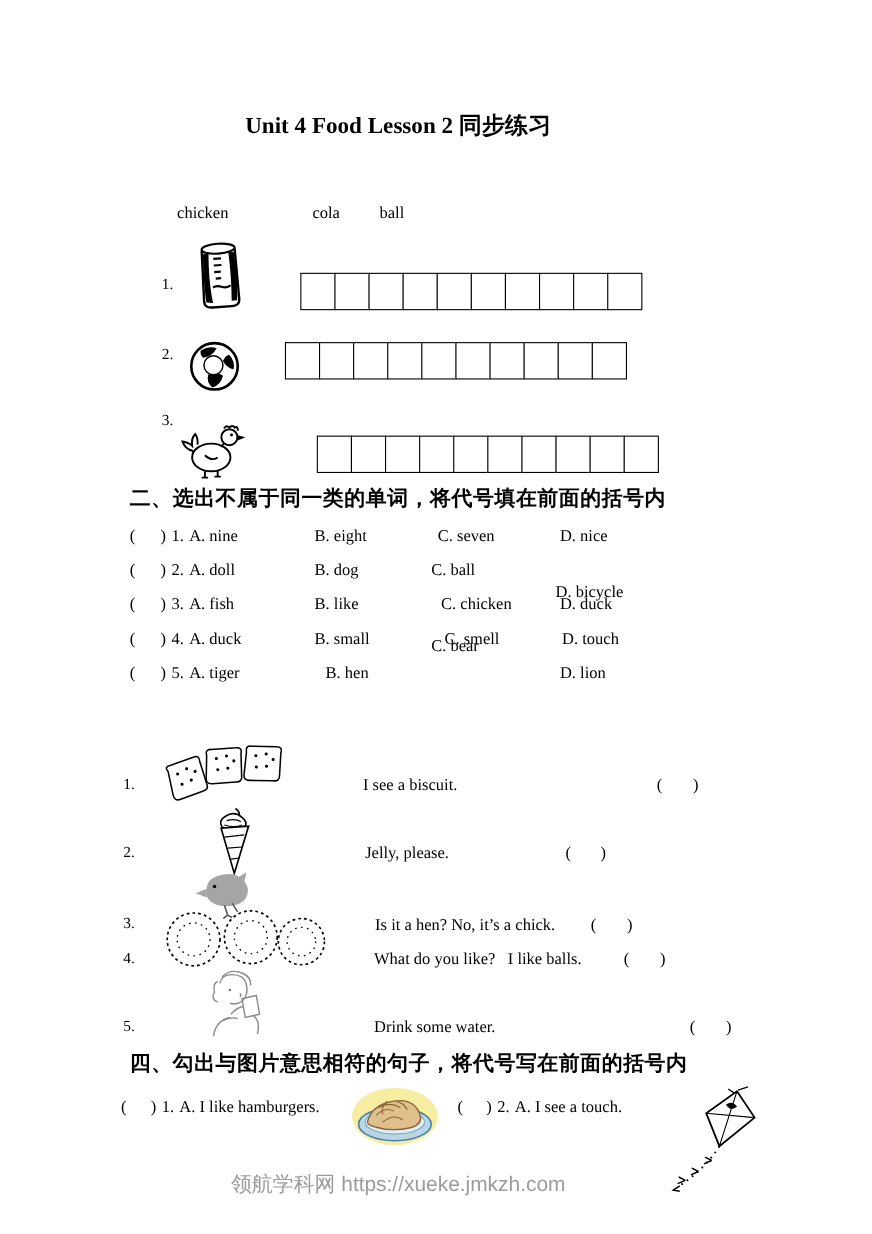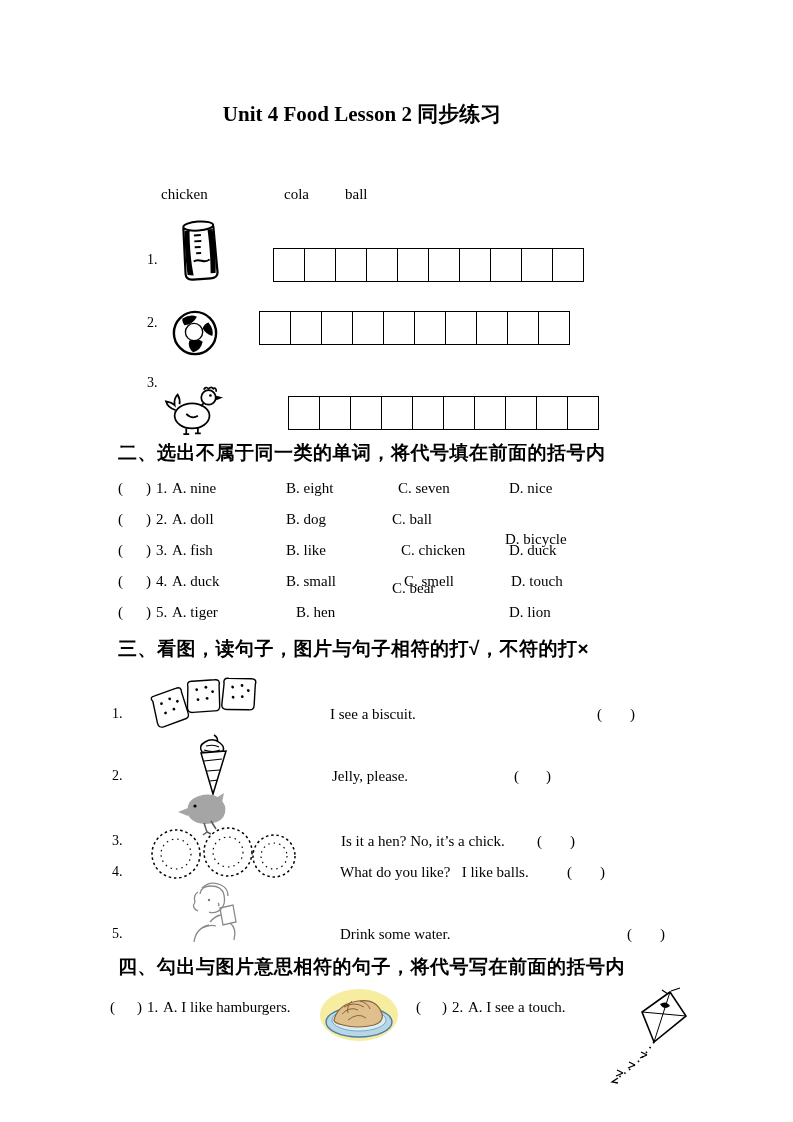--- a/index.html
+++ b/index.html
@@ -142,21 +142,20 @@
   <span class="abs en" style="left:511px;top:573px;">D. touch</span>
 
   <span class="abs en" style="left:118px;top:604px;">(</span>
   <span class="abs en" style="left:146px;top:604px;">)</span>
   <span class="abs en" style="left:156px;top:604px;">5.</span>
   <span class="abs en" style="left:172px;top:604px;">A. tiger</span>
   <span class="abs en" style="left:296px;top:604px;">B. hen</span>
   <span class="abs en" style="left:392px;top:580px;text-align:right;">C. bear</span>
   <span class="abs en" style="left:509px;top:604px;">D. lion</span>
 
-  <div class="abs h" style="left:118px;top:636px;">三、看图，读句子，图片与句子相符的打√，不符的打×</div>
 
   <span class="abs num" style="left:112px;top:706px;">1.</span>
   <div class="abs" style="left:150px;top:676px;">
     <svg width="110" height="56" viewBox="0 0 110 56">
       <g fill="#fff" stroke="#000" stroke-width="1.4">
         <g transform="rotate(-12 20 34)">
           <path d="M5 22 Q2 17 8 17 L30 14 Q36 13 35 19 L37 40 Q38 46 32 46 L11 49 Q5 50 5 44 Z"></path>
           <g fill="#000" stroke="none">
               <circle cx="13" cy="26" r="1.4"></circle>
               <circle cx="22" cy="23" r="1.4"></circle>
@@ -287,14 +286,15 @@
         <path d="M62 6 L46 56 M34 26 L78 30" stroke-width="1" fill="none"></path>
         <path d="M52 18 q6 -4 10 2 q-6 5 -10 -2 z" fill="#000" stroke="none"></path>
         <path d="M60 8 l-6 -4 M63 5 l9 -3" stroke-width="1.2" fill="none"></path>
         <path d="M46 56 Q31 79 8 93" fill="none" stroke-dasharray="1.5 4.5" stroke-width="1.7"></path>
         <path d="M39 69 l-6 -3 m6 3 l-7 3 M27 79 l-6 -3 m6 3 l-7 3 M15 87 l-6 -3 m6 3 l-7 3" stroke-width="1.3" fill="none"></path>
         <path d="M10 92 l-6 4 6 1" stroke-width="1.3" fill="none"></path>
       </g>
     </svg>
   </div>
 
+  <div class="abs footer">领航学科网 https://xueke.jmkzh.com</div>
 
 </div>
 
 </body></html>

